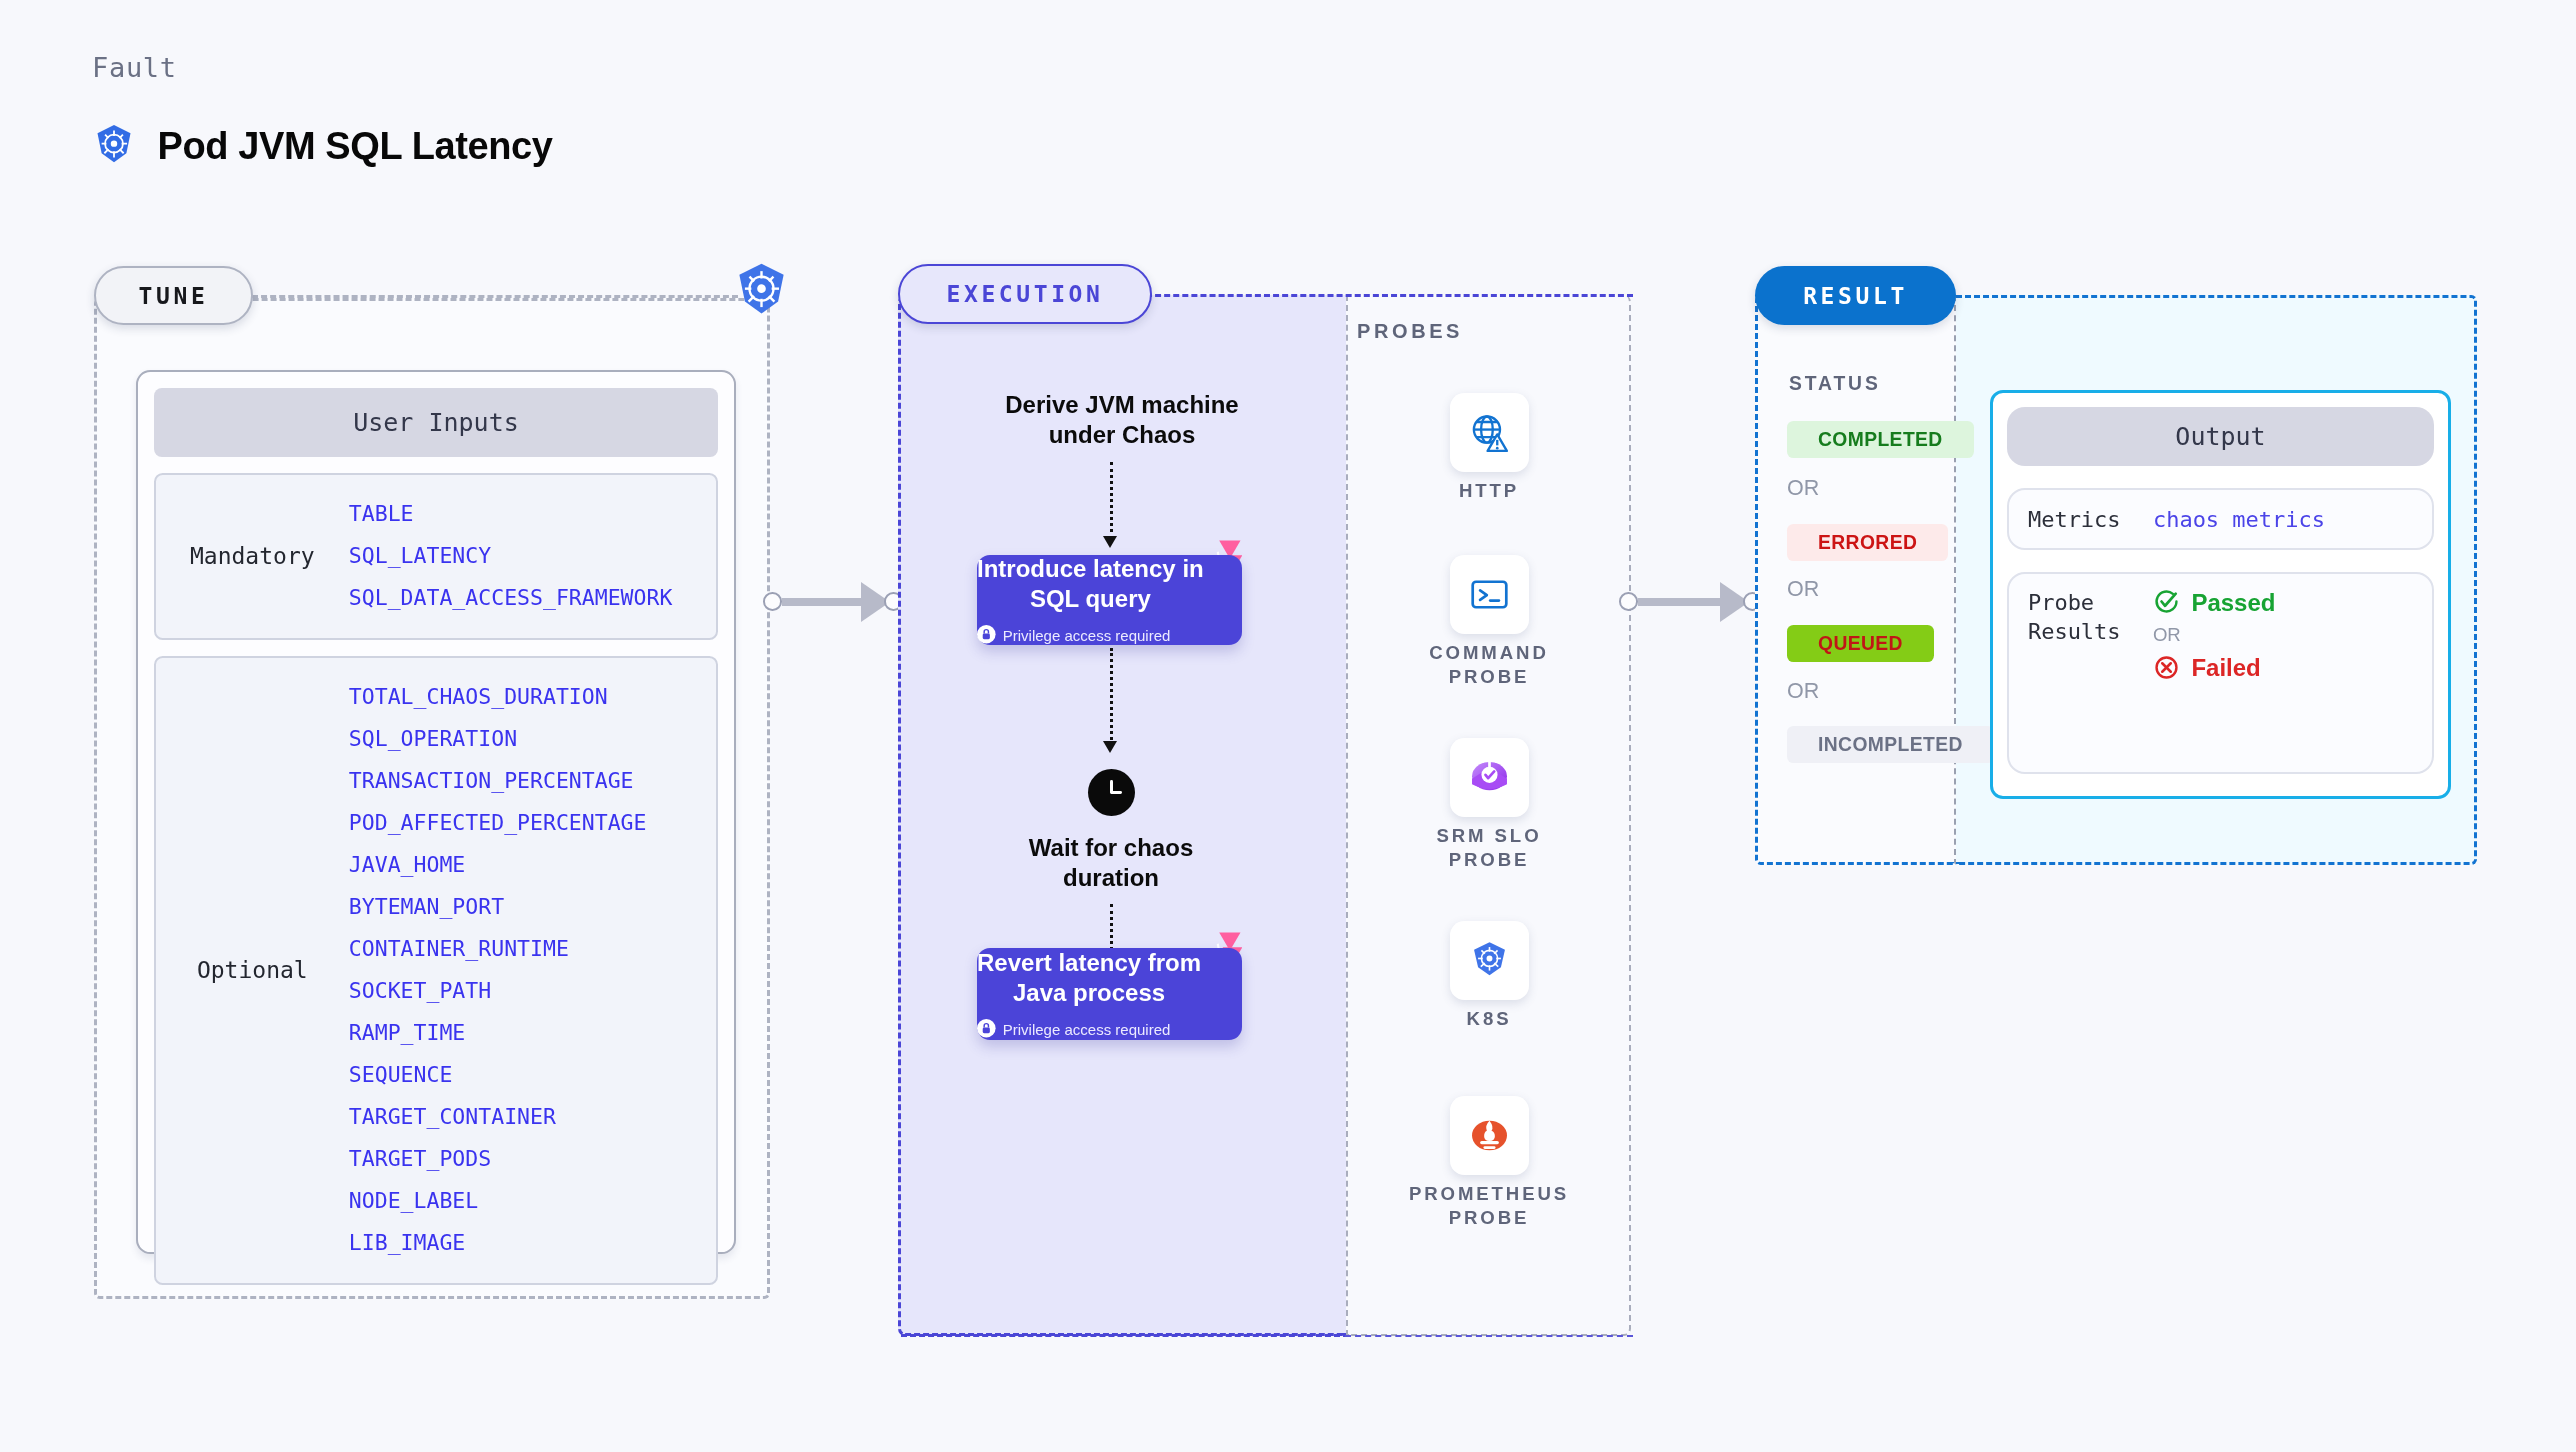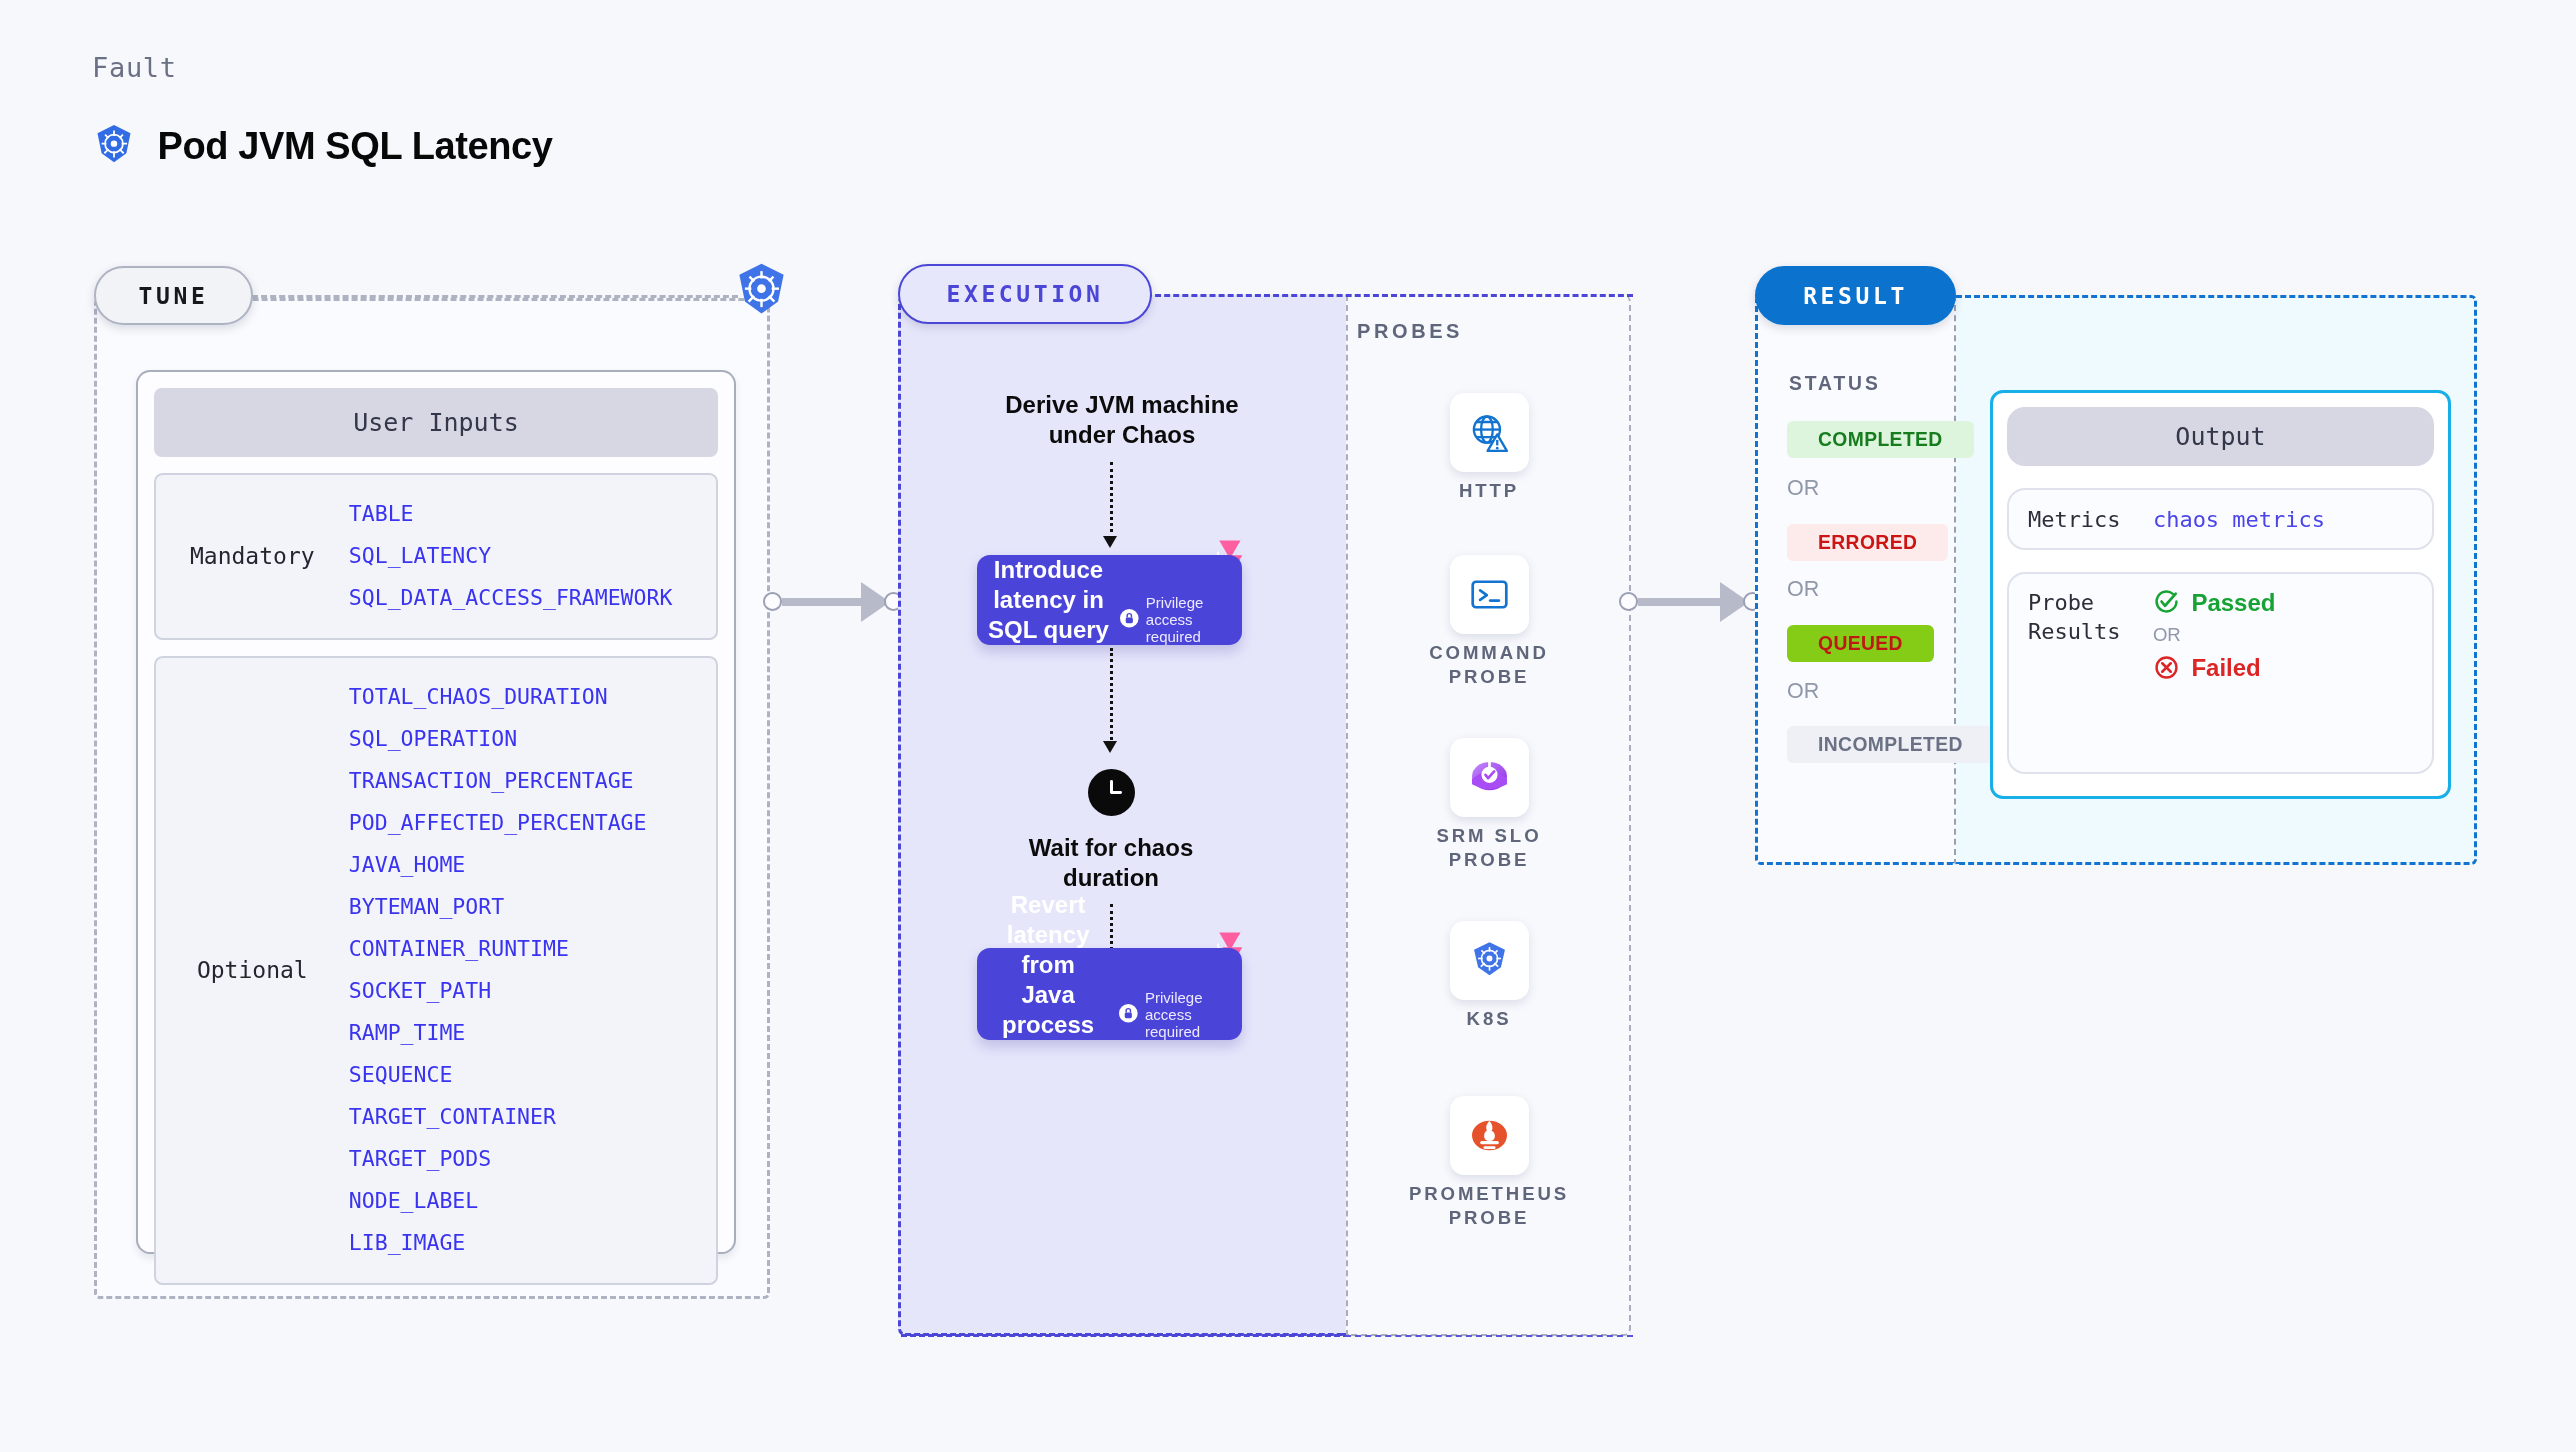--- a/index.html
+++ b/index.html
@@ -102,21 +102,21 @@
     font-size: 20px; font-weight: bold; color: #5f657a; letter-spacing: 3.6px;
   }
 
   .exec-text {
     position: absolute; text-align: center; font-weight: bold;
     color: #0b0b0b; font-size: 24px; line-height: 30px;
   }
   .step-card {
     position: absolute; background: #4b44d8; border-radius: 13px;
     box-shadow: 0 6.4px 13px rgba(60,55,160,.22);
-    display: flex; flex-direction: row; align-items: flex-end; justify-content: center;
+    display: flex; flex-direction: column; align-items: flex-start; justify-content: center;
   }
   .step-title {
     color: #fff; font-weight: bold; font-size: 24px; line-height: 30px; text-align: center;
   }
   .priv-row { display: flex; align-items: center; gap: 7.2px; margin-top: 11.5px; }
   .priv-text { color: #eceaff; font-size: 15px; }
 
   .harness-mark { position: absolute; width: 47px; height: 44px; }
   .vline { position: absolute; border-left: 3.6px dotted #111; }
   .vtip {

